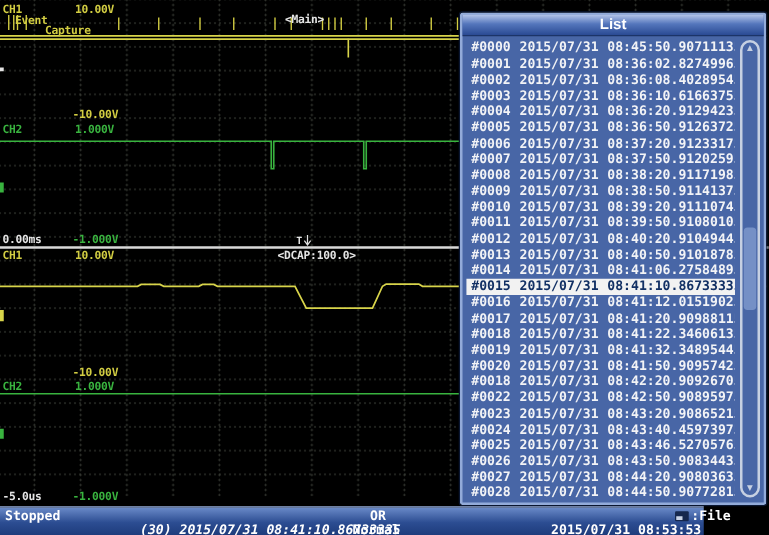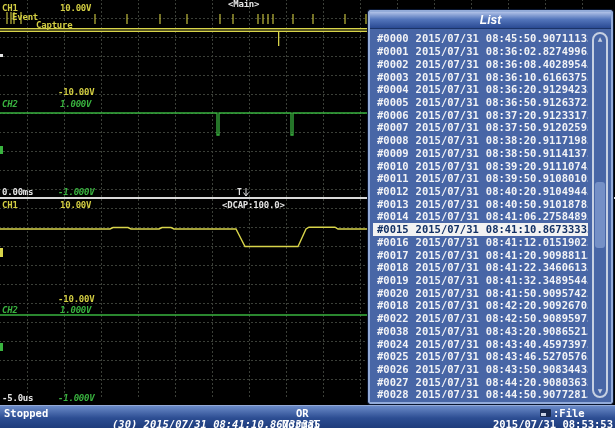--- a/index.html
+++ b/index.html
@@ -14,35 +14,34 @@
     background-image:
       radial-gradient(circle, #3b3f38 0.7px, transparent 0.9px),
       radial-gradient(circle, #3b3f38 0.7px, transparent 0.9px);
     background-size:4px 19px, 37px 4px;
     background-position:2px 9px, 9px 2px;
   }
   svg.traces{position:absolute;left:0;top:0;}
   
   .lbl{position:absolute;font-size:9px;font-weight:bold;letter-spacing:-0.2px;line-height:9px;white-space:pre;}
   .yel{color:#d2cd42;}
-  .grn{color:#39b33f;font-style:italic;}
+  .grn{color:#39b33f;}
   .wht{color:#e4e4e4;}
   .divider{position:absolute;left:0;top:197px;width:615px;height:2px;background:#d9d9d9;}
   
   .dialog{
     position:absolute;left:368px;top:10px;width:245px;height:394px;
     background:#4866a6;border:2px solid #93abd9;outline:1px solid #0a1630;
     box-sizing:border-box;border-radius:2px;
   }
   .dialog-title{
-    height:16px;display:flex;align-items:center;justify-content:center;
+    height:16px;display:flex;align-items:flex-start;justify-content:center;
     background:linear-gradient(#b0c1e7,#5476bc 45%,#2a4a93);
     color:#fff;font-family:"Liberation Sans",sans-serif;font-weight:bold;font-size:12px;
     border-bottom:1px solid #1c3468;
-    font-style:italic;
   }
   .list-rows{position:absolute;top:20px;left:3px;right:23px;bottom:4px;overflow:hidden;}
   .list-row{
     height:12.72px;display:flex;gap:7px;align-items:center;padding-left:4px;
     color:#f2f3f6;font-size:10.5px;font-weight:bold;white-space:pre;
   }
   .list-row.selected{background:#f2f2f2;color:#123064;}
   
   .scrollbar{
     position:absolute;top:20px;bottom:4px;right:3px;width:16px;
@@ -53,21 +52,21 @@
     font-family:"DejaVu Sans",sans-serif;font-size:6px;line-height:8px;
   }
   .scroll-arrow.up{top:1px;}
   .scroll-arrow.down{bottom:1px;}
   .scroll-thumb{
     position:absolute;left:1px;right:1px;top:41%;height:18%;
     background:#7590c6;border-radius:3px;
   }
   
   .statusbar{
-    position:absolute;left:0;top:405px;width:615px;height:23px;
+    position:absolute;left:0;top:405px;width:563px;height:23px;
     background:linear-gradient(#6a8ac8,#2c4d92 55%,#1e3c7c);
     border-top:1px solid #93a9d6;box-sizing:border-box;
     color:#fff;font-size:10.5px;font-weight:bold;
   }
   .sb{position:absolute;white-space:pre;line-height:11px;}
   .italic{font-style:italic;}
   .file-icon{
     position:absolute;left:540px;top:3px;width:11px;height:8px;
     background:#16284e;border-radius:1px;
   }
@@ -99,21 +98,21 @@
     <path d="M0 315 H613" stroke="#39b33f" stroke-width="1.3" fill="none"></path>
 
     <rect x="0" y="54" width="3" height="3" fill="#e4e4e4"></rect>
     <rect x="0" y="146" width="3" height="8" fill="#39b33f"></rect>
     <rect x="0" y="248" width="3" height="9" fill="#d8d44a"></rect>
     <rect x="0" y="343" width="3" height="8" fill="#39b33f"></rect>
   </svg>
 
   <span class="lbl yel" style="left:2px;top:4px;">CH1</span>
   <span class="lbl yel" style="left:60px;top:4px;">10.00V</span>
-  <span class="lbl wht" style="left:228px;top:0;">&lt;Main&gt;</span>
+  <span class="lbl wht" style="left:228px;top:12px;">&lt;Main&gt;</span>
   <span class="lbl yel" style="left:2px;top:13px;padding-left:10px;">Event</span>
   <span class="lbl yel" style="left:36px;top:21px;">Capture</span>
 
   <span class="lbl yel" style="left:58px;top:88px;">-10.00V</span>
   <span class="lbl grn" style="left:2px;top:100px;">CH2</span>
   <span class="lbl grn" style="left:60px;top:100px;">1.000V</span>
   <span class="lbl wht" style="left:2px;top:188px;">0.00ms</span>
   <span class="lbl grn" style="left:58px;top:188px;">-1.000V</span>
 
   <div class="divider"></div>
@@ -242,21 +241,21 @@
     <span>#0018</span>
     <span>2015/07/31</span>
     <span>08:42:20.90926705</span>
   </div>
         <div class="list-row">
     <span>#0022</span>
     <span>2015/07/31</span>
     <span>08:42:50.90895975</span>
   </div>
         <div class="list-row">
-    <span>#0038</span>
+    <span>#0023</span>
     <span>2015/07/31</span>
     <span>08:43:20.90865215</span>
   </div>
         <div class="list-row">
     <span>#0024</span>
     <span>2015/07/31</span>
     <span>08:43:40.45973975</span>
   </div>
         <div class="list-row">
     <span>#0025</span>

